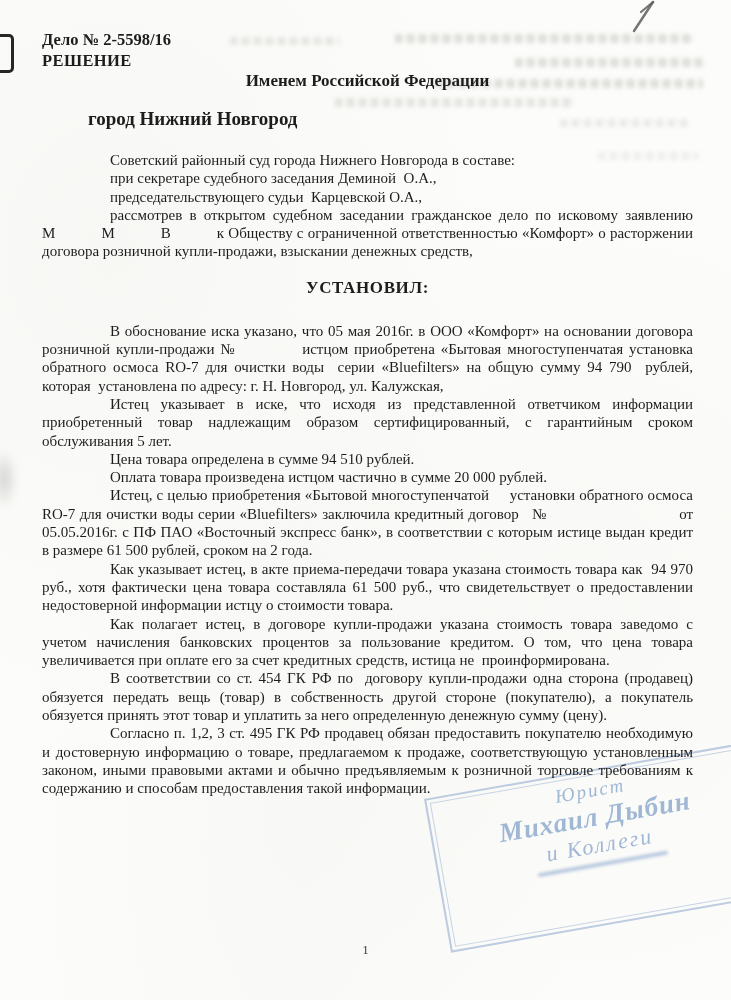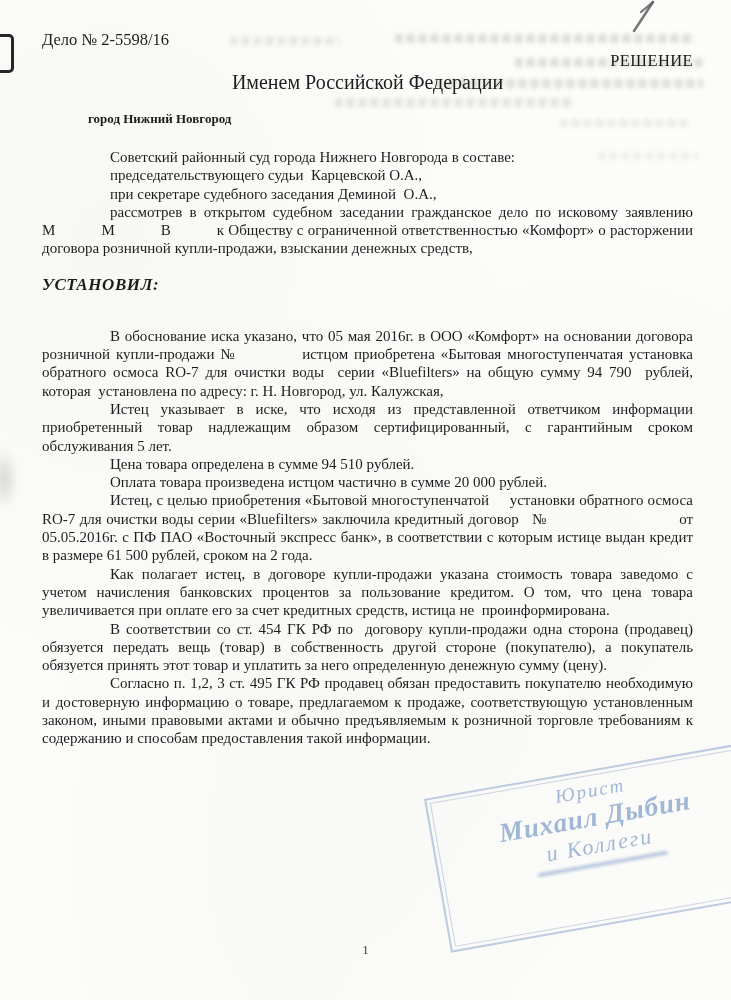--- a/index.html
+++ b/index.html
@@ -54,29 +54,29 @@
     color:rgba(104,142,192,0.62); font-style:italic; line-height:1.15;
   }
   .stamp-line1 { font-size:19px; letter-spacing:2px; }
   .stamp-line2 { font-size:27px; font-weight:bold; letter-spacing:1px; }
   .stamp-line3 { font-size:22px; letter-spacing:2px; }
   .stamp-fine  { height:4px; width:132px; margin:5px auto 0;
                  background:rgba(104,142,192,0.45); filter:blur(1.5px); border-radius:2px; }
 
   
   .content { position:absolute; left:42px; right:38px; top:30px; z-index:2; }
-  .case-number { font-weight:normal; font-size:16.5px; }
-  .doc-title { text-align:right; font-weight:normal; font-size:16.5px; margin-top:1px; letter-spacing:.4px; }
-  .doc-subtitle { text-align:center; font-weight:normal; font-size:20px; }
+  .case-number { font-weight:bold; font-size:16.5px; }
+  .doc-title { text-align:left; font-weight:bold; font-size:16.5px; margin-top:1px; letter-spacing:.4px; }
+  .doc-subtitle { text-align:center; font-weight:bold; font-size:17px; }
   .city-date-row { display:flex; justify-content:flex-start; font-weight:bold;
-                   font-size:13px; margin-top:17px; padding-left:46px; padding-right:40px; }
+                   font-size:19px; margin-top:17px; padding-left:46px; padding-right:40px; }
   .para { margin:0; text-align:justify; text-indent:68px; font-size:15px; line-height:18.3px; }
   .intro-block { margin-top:21px; }
-  .section-heading { text-align:left; font-weight:bold; font-size:17px;
-                     margin:17px 0 32px; letter-spacing:.6px;font-style:italic; }
+  .section-heading { text-align:center; font-weight:bold; font-size:17px;
+                     margin:17px 0 24px; letter-spacing:.6px; }
   .page-number { position:absolute; left:0; right:0; top:942px; text-align:center;
                  font-size:13px; color:#3e3e3e; z-index:2; }
 </style>
 </head>
 <body>
 
 <div class="page">
 
   <div class="edge-artifact"></div>
   <div class="smudge"></div>
@@ -107,31 +107,32 @@
     <div class="case-number">Дело № 2-5598/16</div>
     <div class="doc-title">РЕШЕНИЕ</div>
     <div class="doc-subtitle">Именем Российской Федерации</div>
 
     <div class="city-date-row">
       <span>город Нижний Новгород</span>
     </div>
 
     <div class="intro-block">
       <p class="para">Советский районный суд города Нижнего Новгорода в составе:</p>
+      <p class="para">при секретаре судебного заседания Деминой&nbsp; О.А.,</p>
       <p class="para">председательствующего судьи&nbsp; Карцевской О.А.,</p>
-      <p class="para">при секретаре судебного заседания Деминой&nbsp; О.А.,</p>
       <p class="para">рассмотрев в открытом судебном заседании гражданское дело по исковому заявлению М&nbsp;&nbsp;&nbsp;&nbsp;&nbsp;&nbsp;&nbsp;&nbsp;&nbsp;&nbsp;&nbsp;М&nbsp;&nbsp;&nbsp;&nbsp;&nbsp;&nbsp;&nbsp;&nbsp;&nbsp;&nbsp;&nbsp;В&nbsp;&nbsp;&nbsp;&nbsp;&nbsp;&nbsp;&nbsp;&nbsp;&nbsp;&nbsp;&nbsp;к Обществу с ограниченной ответственностью «Комфорт» о расторжении договора розничной купли-продажи, взыскании денежных средств,</p>
     </div>
 
     <div class="section-heading">УСТАНОВИЛ:</div>
 
     <p class="para">В обоснование иска указано, что 05 мая 2016г. в ООО «Комфорт» на основании договора розничной купли-продажи №&nbsp;&nbsp;&nbsp;&nbsp;&nbsp;&nbsp;&nbsp;&nbsp;&nbsp;&nbsp;&nbsp;истцом приобретена «Бытовая многоступенчатая установка обратного осмоса RO-7 для очистки воды&nbsp; серии «Bluefilters» на общую сумму 94 790&nbsp; рублей, которая&nbsp; установлена по адресу: г. Н. Новгород, ул. Калужская,</p>
     <p class="para">Истец указывает в иске, что исходя из представленной ответчиком информации приобретенный товар надлежащим образом сертифицированный, с гарантийным сроком обслуживания 5 лет.</p>
     <p class="para">Цена товара определена в сумме 94 510 рублей.</p>
     <p class="para">Оплата товара произведена истцом частично в сумме 20 000 рублей.</p>
     <p class="para">Истец, с целью приобретения «Бытовой многоступенчатой&nbsp;&nbsp;&nbsp;&nbsp; установки обратного осмоса RO-7 для очистки воды серии «Bluefilters» заключила кредитный договор&nbsp;&nbsp; №&nbsp;&nbsp;&nbsp;&nbsp;&nbsp;&nbsp;&nbsp;&nbsp;&nbsp;&nbsp;&nbsp;&nbsp;&nbsp;&nbsp;&nbsp;&nbsp;&nbsp;&nbsp;&nbsp;&nbsp;&nbsp;&nbsp;&nbsp;&nbsp;&nbsp;&nbsp;&nbsp;&nbsp;&nbsp;&nbsp;от 05.05.2016г. с ПФ ПАО «Восточный экспресс банк», в соответствии с которым истице выдан кредит в размере 61 500 рублей, сроком на 2 года.</p>
+    <p class="para">Как указывает истец, в акте приема-передачи товара указана стоимость товара как&nbsp; 94 970 руб., хотя фактически цена товара составляла 61 500 руб., что свидетельствует о предоставлении недостоверной информации истцу о стоимости товара.</p>
     <p class="para">Как полагает истец, в договоре купли-продажи указана стоимость товара заведомо с учетом начисления банковских процентов за пользование кредитом. О том, что цена товара увеличивается при оплате его за счет кредитных средств, истица не&nbsp; проинформирована.</p>
     <p class="para">В соответствии со ст. 454 ГК РФ по&nbsp; договору купли-продажи одна сторона (продавец) обязуется передать вещь (товар) в собственность другой стороне (покупателю), а покупатель обязуется принять этот товар и уплатить за него определенную денежную сумму (цену).</p>
     <p class="para">Согласно п. 1,2, 3 ст. 495 ГК РФ продавец обязан предоставить покупателю необходимую и достоверную информацию о товаре, предлагаемом к продаже, соответствующую установленным законом, иными правовыми актами и обычно предъявляемым к розничной торговле требованиям к содержанию и способам предоставления такой информации.</p>
   </div>
 
   <div class="page-number">1</div>
 </div>
 
 </body></html>

